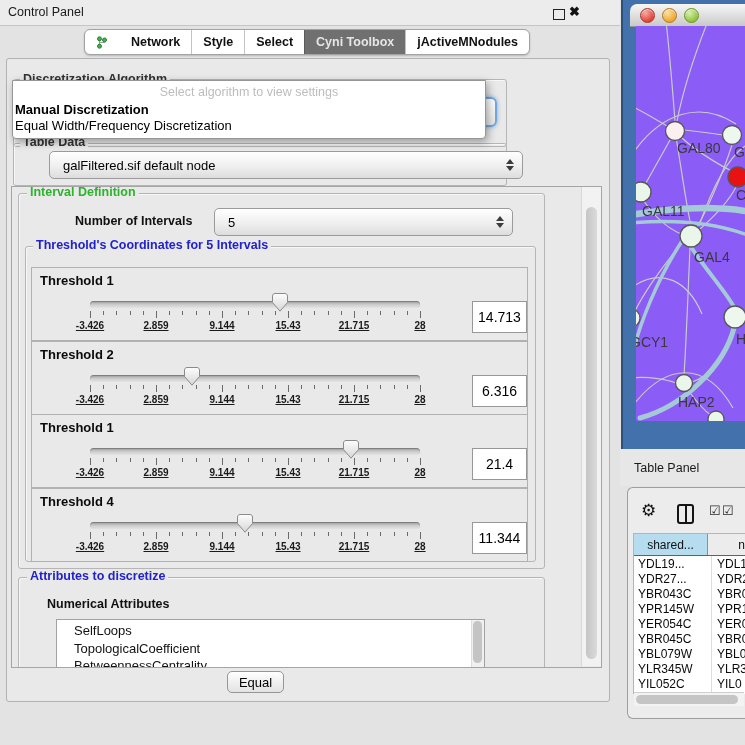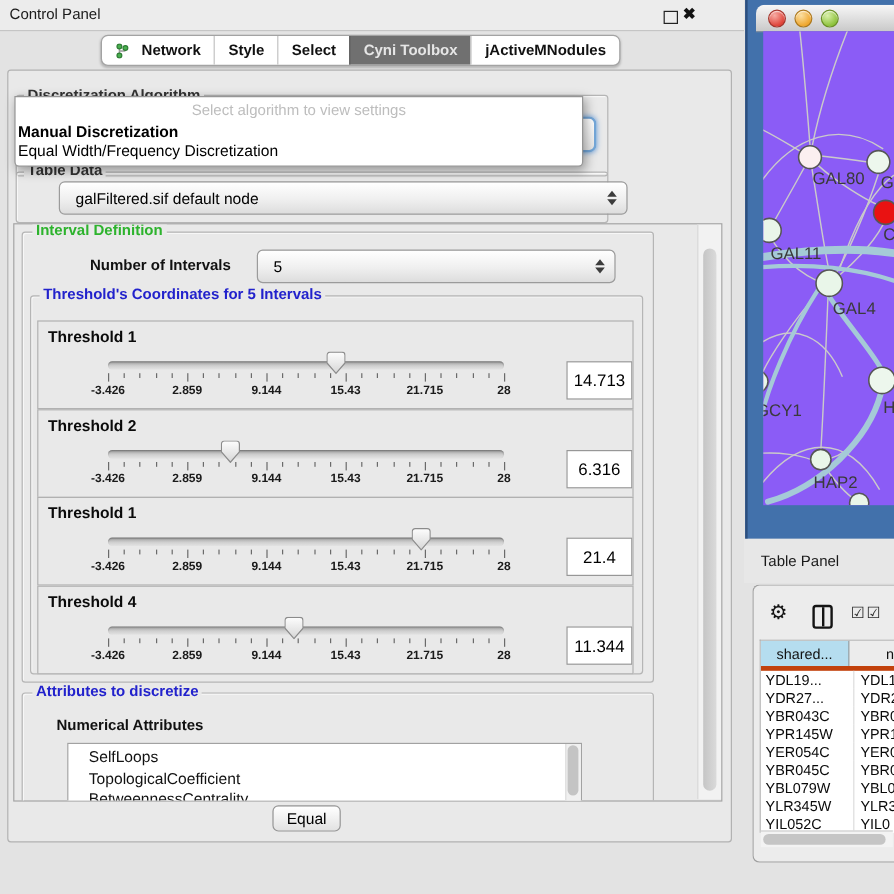--- a/index.html
+++ b/index.html
@@ -8,21 +8,21 @@
   .abs{position:absolute;}
 
   
   #titlebar{left:0;top:0;width:620px;height:25px;background:#ececec;border-bottom:1px solid #c5c5c5;}
   #titlebar-text{left:8px;top:5px;font-size:12.5px;color:#1a1a1a;}
   #float-icon{left:553px;top:9px;width:10px;height:9px;border:1.5px solid #222;background:#ececec;}
   #close-icon{left:569px;top:4px;font-size:13px;font-weight:700;color:#111;}
 
   #tabstrip{left:84px;top:29px;height:24px;display:flex;background:#fff;border:1px solid #a3a3a3;
             border-radius:6px;overflow:hidden;box-shadow:0 1px 2px rgba(0,0,0,.2);}
-  .tab{display:flex;align-items:center;gap:10px;padding:0 11px;font-size:12.5px;font-weight:700;color:#111;
+  .tab{display:flex;align-items:center;gap:23px;padding:0 11px;font-size:12.5px;font-weight:700;color:#111;
        border-left:1px solid #c3c3c3;cursor:default;}
   .tab:first-child{border-left:none;}
   .tab.selected{background:#707070;color:#e6e6e6;border-left-color:#5c5c5c;}
   .net-icon{display:inline-flex;}
 
   #outer-panel{left:6px;top:58px;width:602px;height:642px;background:#e9e9e9;border:1px solid #b2b2b2;border-radius:3px;}
 
   .group{border:1px solid #b5b5b5;border-radius:3px;box-shadow:inset 1px 1px 0 rgba(255,255,255,.65);}
   .group-title{position:absolute;font-size:12.5px;font-weight:700;color:#333;background:#e9e9e9;
                padding:0 3px;line-height:13px;white-space:nowrap;z-index:2;}
@@ -58,21 +58,21 @@
   #thresh-rows{left:19px;top:80px;width:497px;height:294px;}
   .thresh-row{position:absolute;left:0;width:495px;height:72px;border:1px solid #b1b1b1;background:#e9e9e9;}
   .thresh-label{position:absolute;left:8px;top:5px;font-size:13px;font-weight:700;color:#0a0a0a;}
   .slider-track{position:absolute;left:58px;top:33px;width:330px;height:7px;border-radius:4px;
                 background:linear-gradient(#9d9d9d,#cfcfcf 55%,#e3e3e3);box-shadow:inset 0 1px 1px rgba(0,0,0,.25);}
   .slider-thumb{position:absolute;top:25px;width:16px;height:19px;z-index:2;}
   .ticks{position:absolute;left:58px;top:43px;width:330px;height:8px;}
   .tick{position:absolute;top:0;width:1px;height:4px;background:#6a6a6a;}
   .tick.major{height:7px;}
   .tick-labels{position:absolute;left:58px;top:52px;width:330px;height:12px;}
-  .tick-label{position:absolute;transform:translateX(-50%);font-size:10px;font-weight:700;color:#1a1a1a;white-space:nowrap;}
+  .tick-label{position:absolute;transform:translateX(-50%);font-size:10px;font-weight:700;color:#1a1a1a;white-space:nowrap;text-decoration:underline;}
   .value-box{position:absolute;left:440px;top:33px;width:53px;height:30px;background:#fff;border:1px solid #979797;
              font-size:14px;color:#000;display:flex;align-items:center;justify-content:center;}
 
   #attr-group{left:6px;top:390px;width:525px;height:112px;}
   #attr-title{left:15px;top:383px;color:#2222cc;}
   #attr-sub{left:35px;top:410px;font-weight:700;font-size:12.5px;color:#111;}
   #attr-list{left:44px;top:432px;width:427px;height:48px;background:#fff;border:1px solid #a2a2a2;overflow:hidden;}
   .attr-item{font-size:13px;color:#111;padding-left:17px;line-height:17.5px;white-space:nowrap;}
   #attr-scroll{position:absolute;right:0;top:0;width:12px;height:100%;background:#f0f0f0;border-left:1px solid #ddd;}
   #attr-thumb{position:absolute;left:1px;top:1px;width:9px;height:42px;background:#c4c4c4;border-radius:5px;}
@@ -102,21 +102,21 @@
   #tp-title{left:634px;top:461px;font-size:12.5px;color:#1a1a1a;}
   #tp-window{left:627px;top:487px;width:118px;height:230px;background:#ececec;border:1px solid #9e9e9e;
              border-right:none;border-radius:6px 0 0 6px;}
   #gear-btn{left:641px;top:501px;font-size:17px;color:#141414;line-height:20px;}
   #col-btn{left:677px;top:504px;width:13px;height:16px;border:2px solid #141414;border-radius:3px;background:#ececec;}
   #col-btn:after{content:"";position:absolute;left:50%;top:0;bottom:0;width:2px;background:#141414;transform:translateX(-50%);}
   .cb-icon{position:absolute;top:503px;font-size:13px;color:#2a2a2a;}
   #cb1{left:709px;} #cb2{left:722px;}
 
   #tp-table{left:633px;top:533px;width:112px;height:160px;background:#fff;border:1px solid #b5b5b5;border-bottom:none;overflow:hidden;}
-  #tp-head{display:flex;height:21px;border-bottom:4px solid #c2410c;}
+  #tp-head{display:flex;height:21px;border-bottom:1px solid #c2410c;}
   .th1{width:73px;background:#b5ddef;border-right:1px solid #8e8e8e;display:flex;align-items:center;justify-content:center;
        font-size:12px;color:#111;}
   .th2{flex:1;background:#ececec;display:flex;align-items:center;justify-content:flex-end;padding-right:1px;font-size:12px;color:#111;}
   .tr{display:flex;height:15.1px;font-size:12px;color:#0a0a0a;}
   .td1{width:73px;padding-left:4px;border-right:1px solid #dcdcdc;display:flex;align-items:center;white-space:nowrap;overflow:hidden;}
   .td2{flex:1;padding-left:5px;display:flex;align-items:center;white-space:nowrap;overflow:hidden;}
   #tp-hscroll{left:634px;top:692px;width:110px;height:13px;background:#f3f3f3;border-top:1px solid #cfcfcf;}
   #tp-hthumb{position:absolute;left:2px;top:2px;width:102px;height:9px;background:#c5c5c5;border-radius:5px;}
 </style>
 </head>

